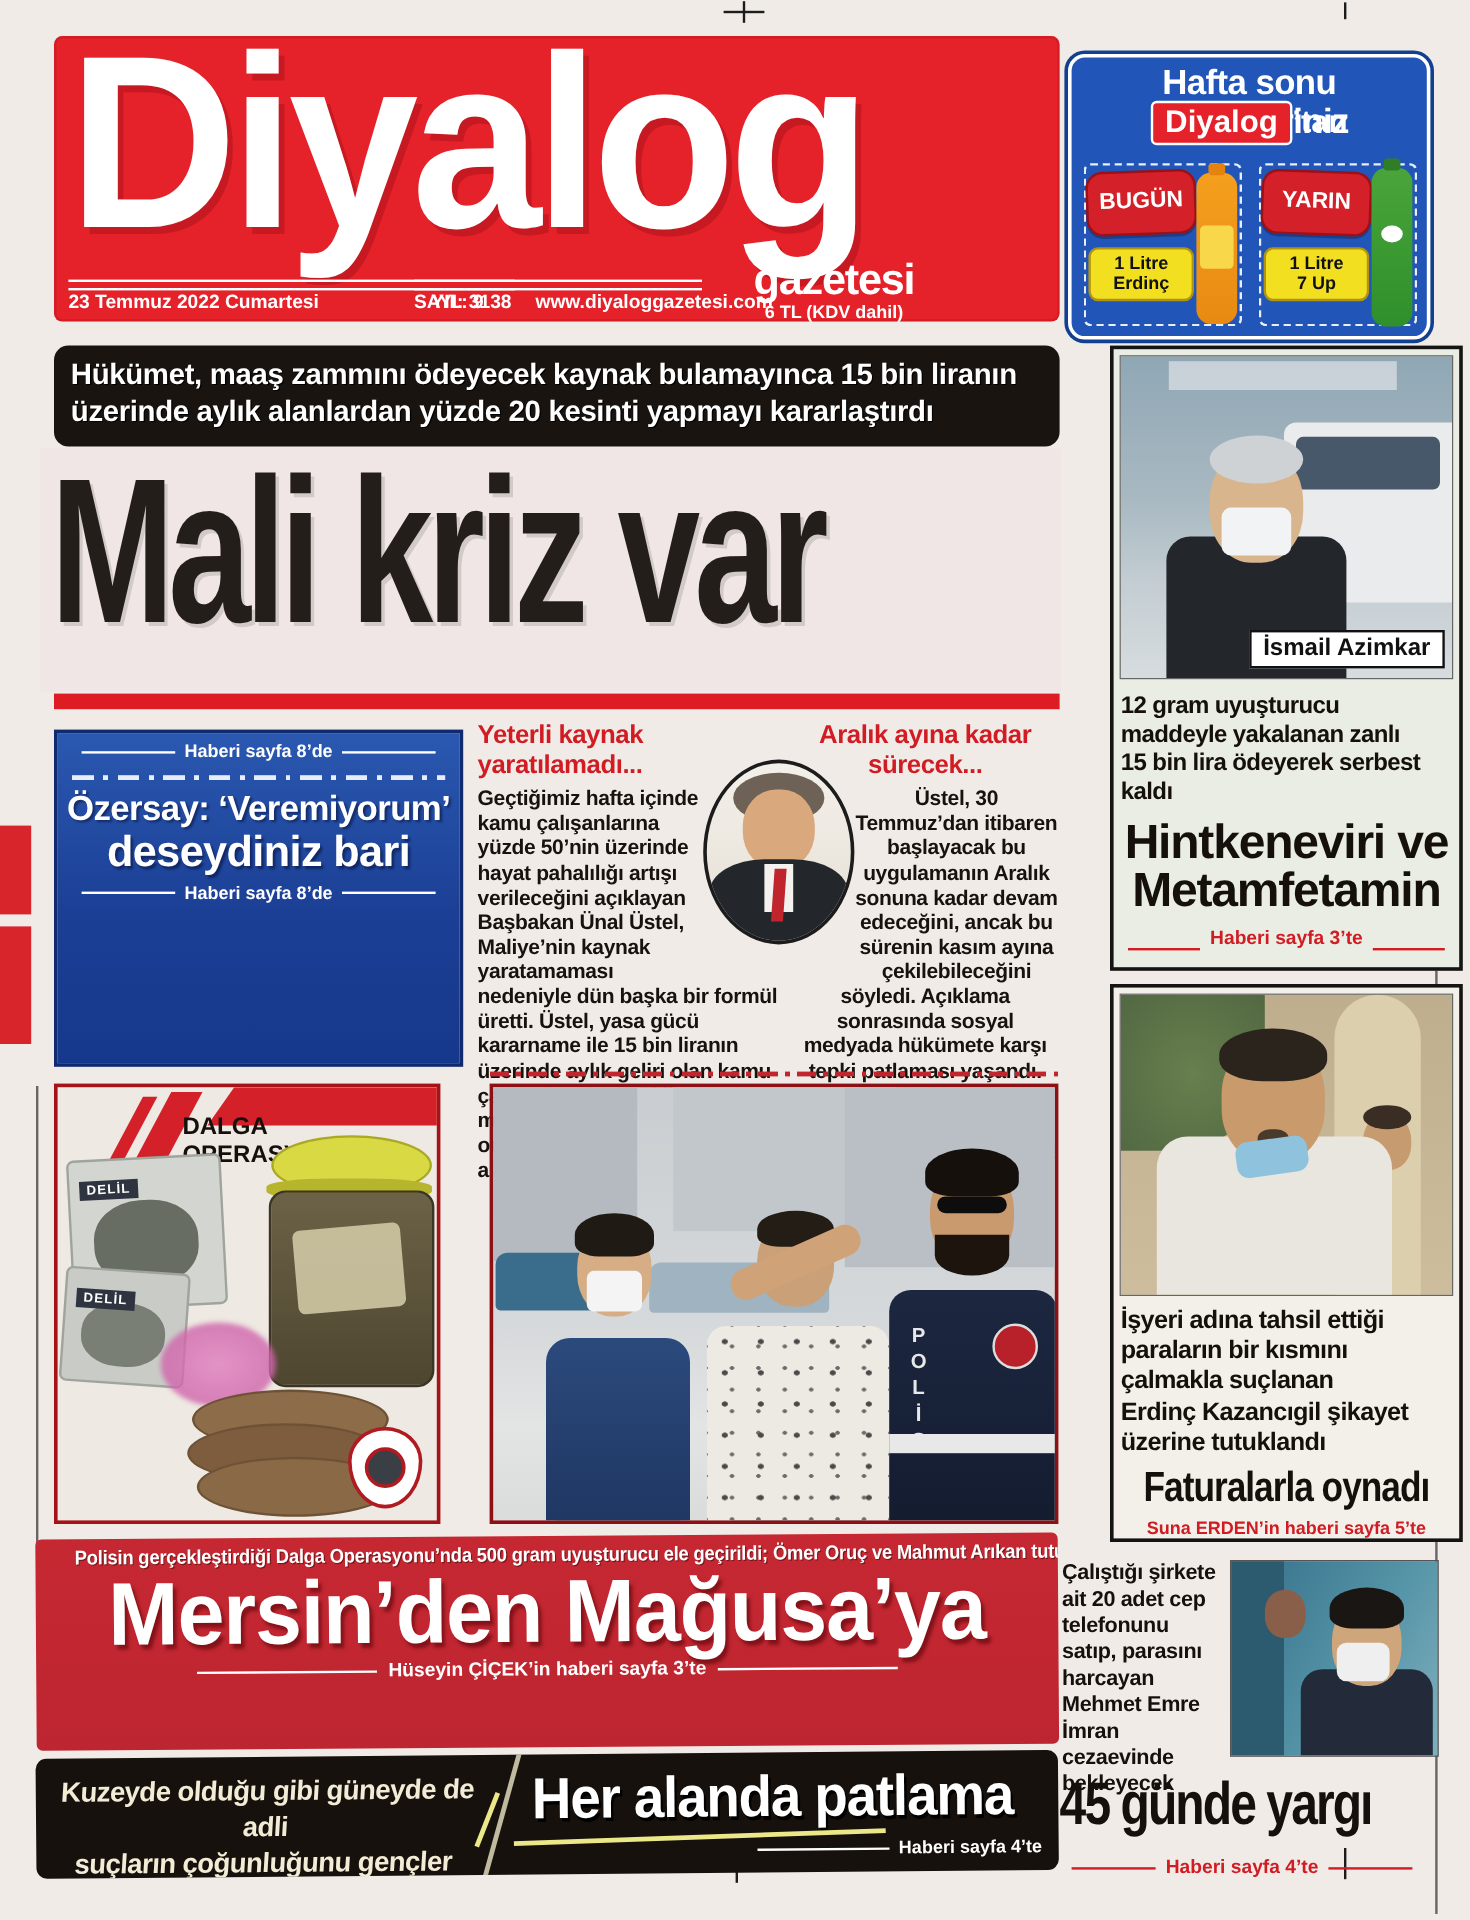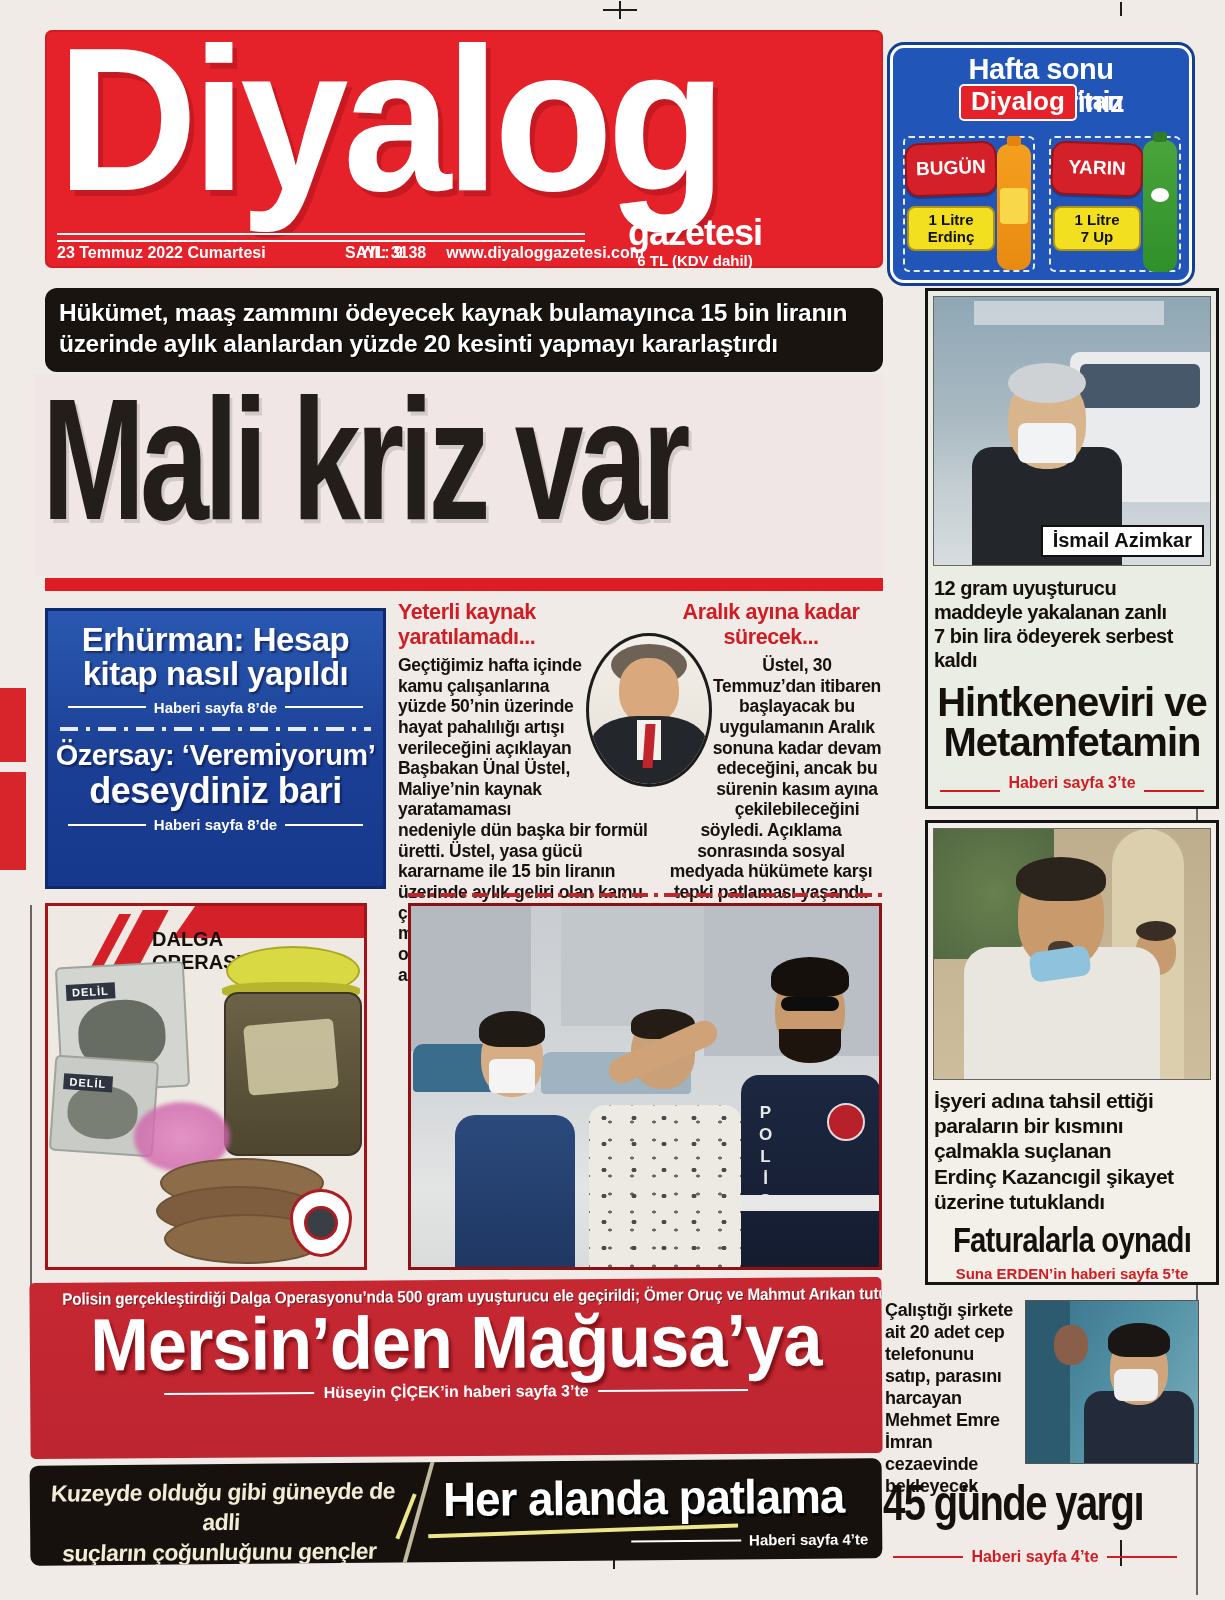--- a/index.html
+++ b/index.html
@@ -233,24 +233,20 @@
     </div>
   </div>
 
   <div class="kicker">Hükümet, maaş zammını ödeyecek kaynak bulamayınca 15 bin liranın üzerinde aylık alanlardan yüzde 20 kesinti yapmayı kararlaştırdı</div>
 
   <div class="tint"></div>
   <div class="mainhead">Mali kriz var</div>
   <div class="redbar"></div>
 
   <div class="bluebox">
-    <div class="bb-h bb-h1">
-      <span style="display:block;">Erhürman: Hesap</span>
-      <span style="display:block;">kitap nasıl yapıldı</span>
-    </div>
     <div class="bb-ref">
       <span class="ln"></span>
         <span>Haberi sayfa 8’de</span>
         <span class="ln"></span>
     </div>
     <div class="bb-div"></div>
     <div class="bb-h">
       <span class="bb-h2a">Özersay: ‘Veremiyorum’</span>
       <span class="bb-h2b">deseydiniz bari</span>
     </div>
@@ -292,21 +288,21 @@
       <div style="position:absolute;left:38px;bottom:0;width:150px;height:118px;background:#23262b;border-radius:20px 20px 0 0;"></div>
       <div style="position:absolute;left:74px;bottom:96px;width:78px;height:94px;background:#d9b58e;border-radius:45%;">
         <div style="position:absolute;left:0;top:-12px;width:78px;height:40px;background:#cfd2d4;border-radius:50%;"></div>
         <div style="position:absolute;left:10px;bottom:6px;width:58px;height:40px;background:#f2f3f4;border-radius:8px;"></div>
       </div>
       <div class="sb-caption">İsmail Azimkar</div>
     </div>
     <div class="sb-deck" style="margin:10px 6px 0;font-size:20px;letter-spacing:-0.5px;">
       <span style="display:block;">12 gram uyuşturucu</span>
       <span style="display:block;">maddeyle yakalanan zanlı</span>
-      <span style="display:block;">7 bin lira ödeyerek serbest kaldı</span>
+      <span style="display:block;">15 bin lira ödeyerek serbest kaldı</span>
     </div>
     <div class="sb-head" style="margin-top:10px;font-size:40px;">
       <span style="display:block;">Hintkeneviri ve</span>
       <span style="display:block;">Metamfetamin</span>
     </div>
     <div class="sb-ref" style="margin-top:12px;">
       <span class="ln"></span>
         <span>Haberi sayfa 3’te</span>
         <span class="ln"></span>
     </div>

